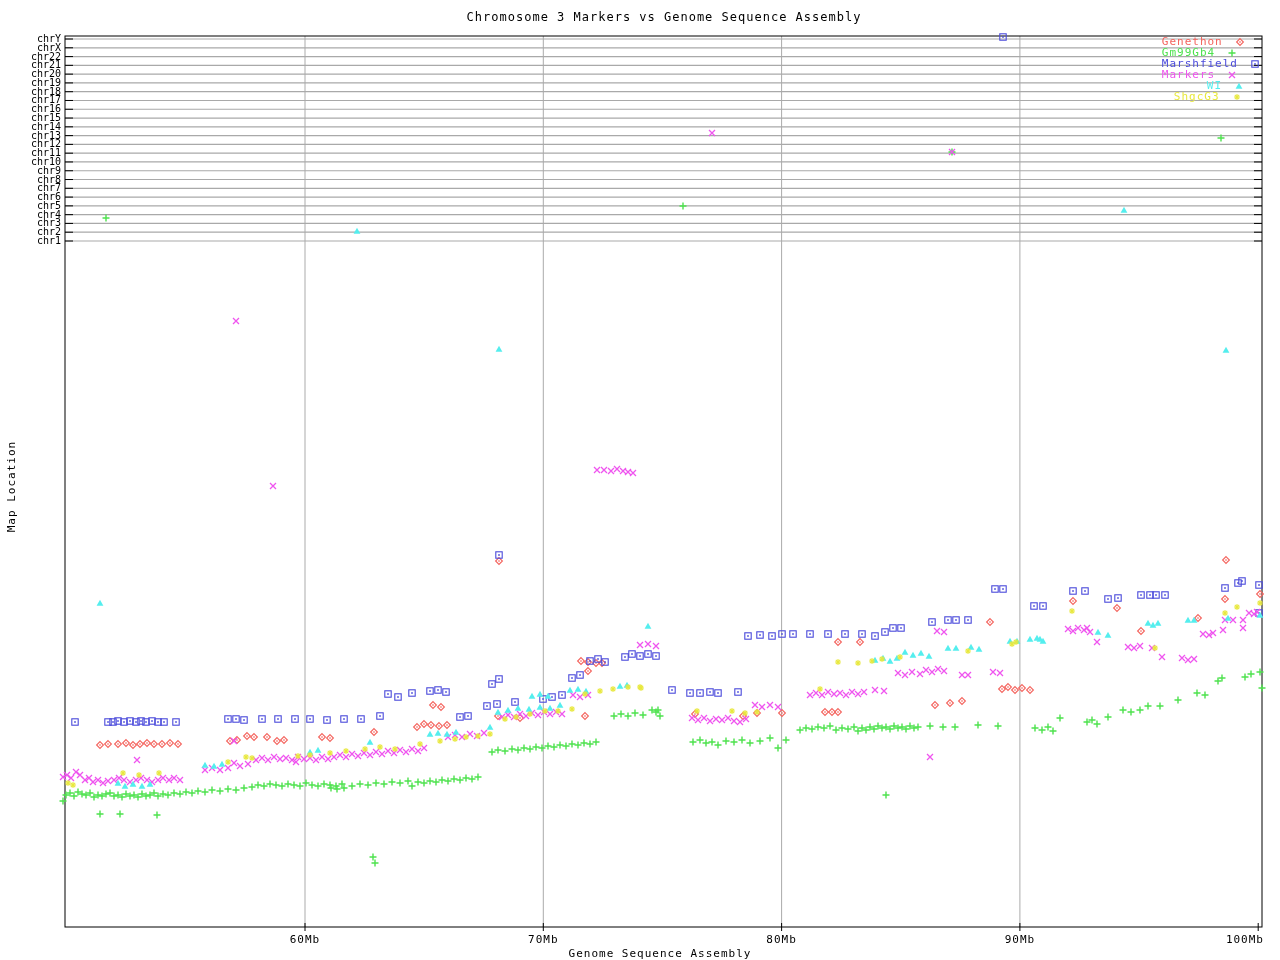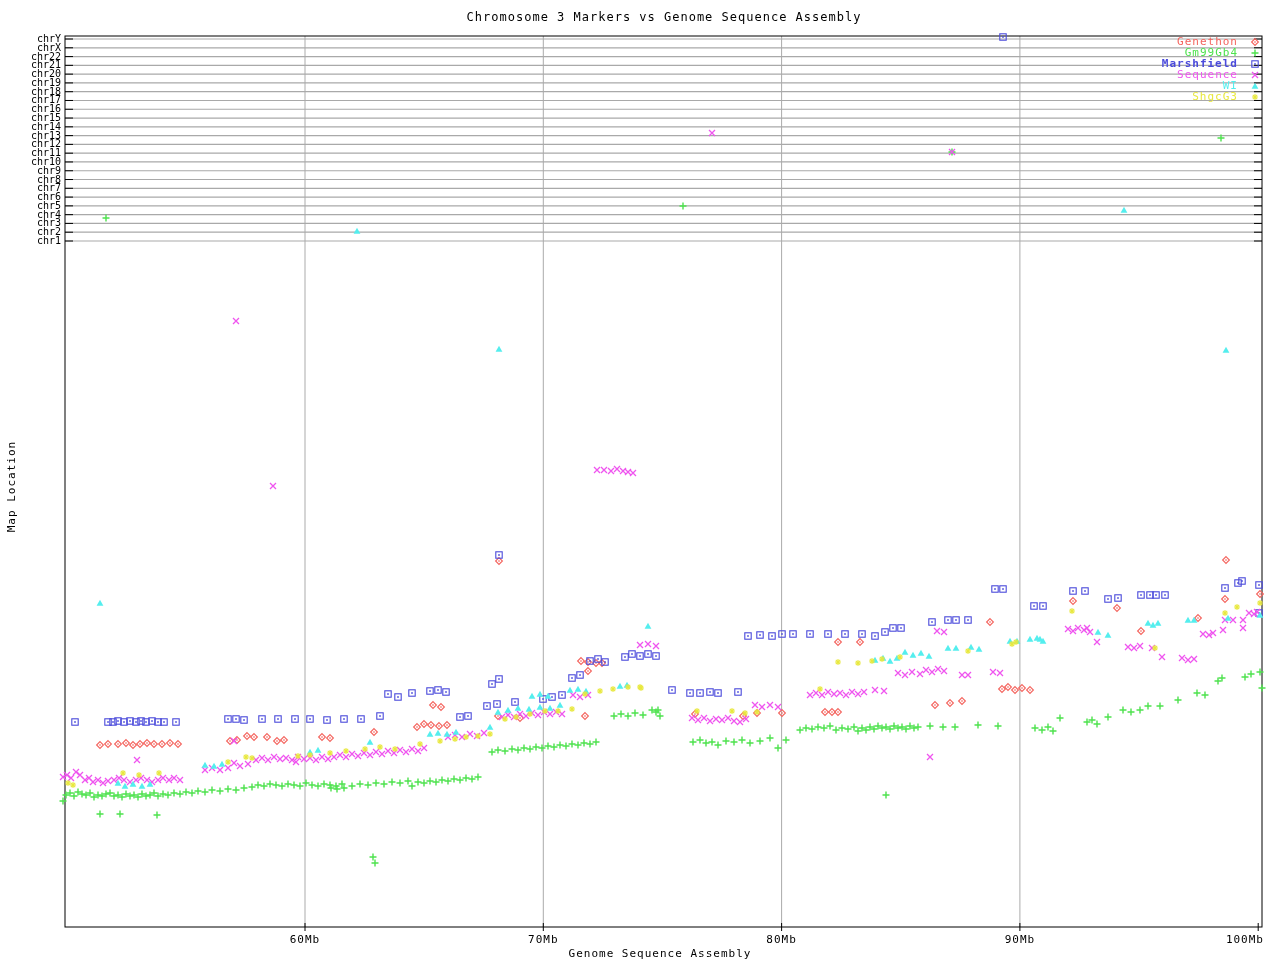--- a/index.html
+++ b/index.html
@@ -5,21 +5,21 @@
   html,body{margin:0;padding:0;background:#ffffff;}
   #canvas{position:relative;width:1280px;height:960px;background:#ffffff;
           font-family:"DejaVu Sans Mono","Liberation Mono",monospace;overflow:hidden;}
   .title{position:absolute;top:10px;left:0;width:1328px;text-align:center;
          font-size:12px;letter-spacing:1px;color:#000;}
   .xlabel{position:absolute;top:947px;left:0;width:1320px;text-align:center;
           font-size:11px;letter-spacing:1px;color:#000;}
   .ylabel{position:absolute;top:480px;left:-44px;width:110px;text-align:center;
           font-size:11px;letter-spacing:1px;color:#000;
           transform:rotate(-90deg);transform-origin:center center;}
-  #legend{position:absolute;top:36px;right:18px;text-align:right;}
+  #legend{position:absolute;top:36px;right:18px;text-align:left;}
   .lrow{height:11px;line-height:11px;font-size:11px;white-space:nowrap;}
   .lrow svg{vertical-align:middle;margin-left:10px;}
   svg#plot{position:absolute;top:0;left:0;}
 </style>
 </head>
 <body>
 
 <div id="canvas">
   <svg id="plot" width="1280" height="960">
       <line x1="305" y1="36" x2="305" y2="927" stroke="#ababab" stroke-width="1"></line>
@@ -2146,27 +2146,27 @@
   <div class="ylabel">Map Location</div>
   <div class="xlabel">Genome Sequence Assembly</div>
   <div id="legend">
       <div class="lrow"><span style="color: rgb(244, 98, 92); letter-spacing: 1px;">Genethon</span><svg width="14" height="12">
           <path d="M7,2.6 L10.4,6 L7,9.4 L3.6,6 Z" fill="none" stroke="#f4625c" stroke-width="1.1"></path>
           <rect x="6.3" y="5.3" width="1.4" height="1.4" fill="#f4625c"></rect>
         </svg></div>
       <div class="lrow"><span style="color: rgb(77, 226, 77); letter-spacing: 1px;">Gm99Gb4</span><svg width="14" height="12">
           <path d="M3.5,6 H10.5 M7,2.5 V9.5" stroke="#4de24d" stroke-width="1.4" fill="none"></path>
         </svg></div>
-      <div class="lrow"><span style="color: rgb(75, 75, 219); letter-spacing: 1px; font-weight: bold;">Marshfield</span><svg width="14" height="12">
+      <div class="lrow"><span style="color: rgb(75, 75, 219); letter-spacing: 1px;">Marshfield</span><svg width="14" height="12">
           <rect x="3.8" y="2.8" width="6.4" height="6.4" fill="none" stroke="#4b4bdb" stroke-width="1.1"></rect>
           <rect x="6.2" y="5.2" width="1.6" height="1.6" fill="#4b4bdb"></rect>
         </svg></div>
-      <div class="lrow"><span style="color: rgb(239, 84, 239); letter-spacing: 1px;">Sequence</span><svg width="14" height="12">
+      <div class="lrow"><span style="color: rgb(239, 84, 239); letter-spacing: 1px;">Markers</span><svg width="14" height="12">
           <path d="M4,3 L10,9 M4,9 L10,3" stroke="#ef54ef" stroke-width="1.3" fill="none"></path>
         </svg></div>
       <div class="lrow"><span style="color: rgb(84, 238, 238); letter-spacing: 1px; padding-left: 45px;">WI</span><svg width="14" height="12">
           <path d="M7,2.8 L10.4,8.8 L3.6,8.8 Z" fill="#54eeee"></path>
         </svg></div>
-      <div class="lrow"><span style="color: rgb(232, 232, 62); letter-spacing: 1px;">ShgcG3</span><svg width="14" height="12">
+      <div class="lrow"><span style="color: rgb(232, 232, 62); letter-spacing: 1px; margin-left: 12px;">ShgcG3</span><svg width="14" height="12">
           <path d="M4,6 H10 M7,3 V9 M4.8,3.8 L9.2,8.2 M4.8,8.2 L9.2,3.8" stroke="#e8e83e" stroke-width="1.1" fill="none"></path>
         </svg></div>
     </div>
 </div>
 
 </body></html>

